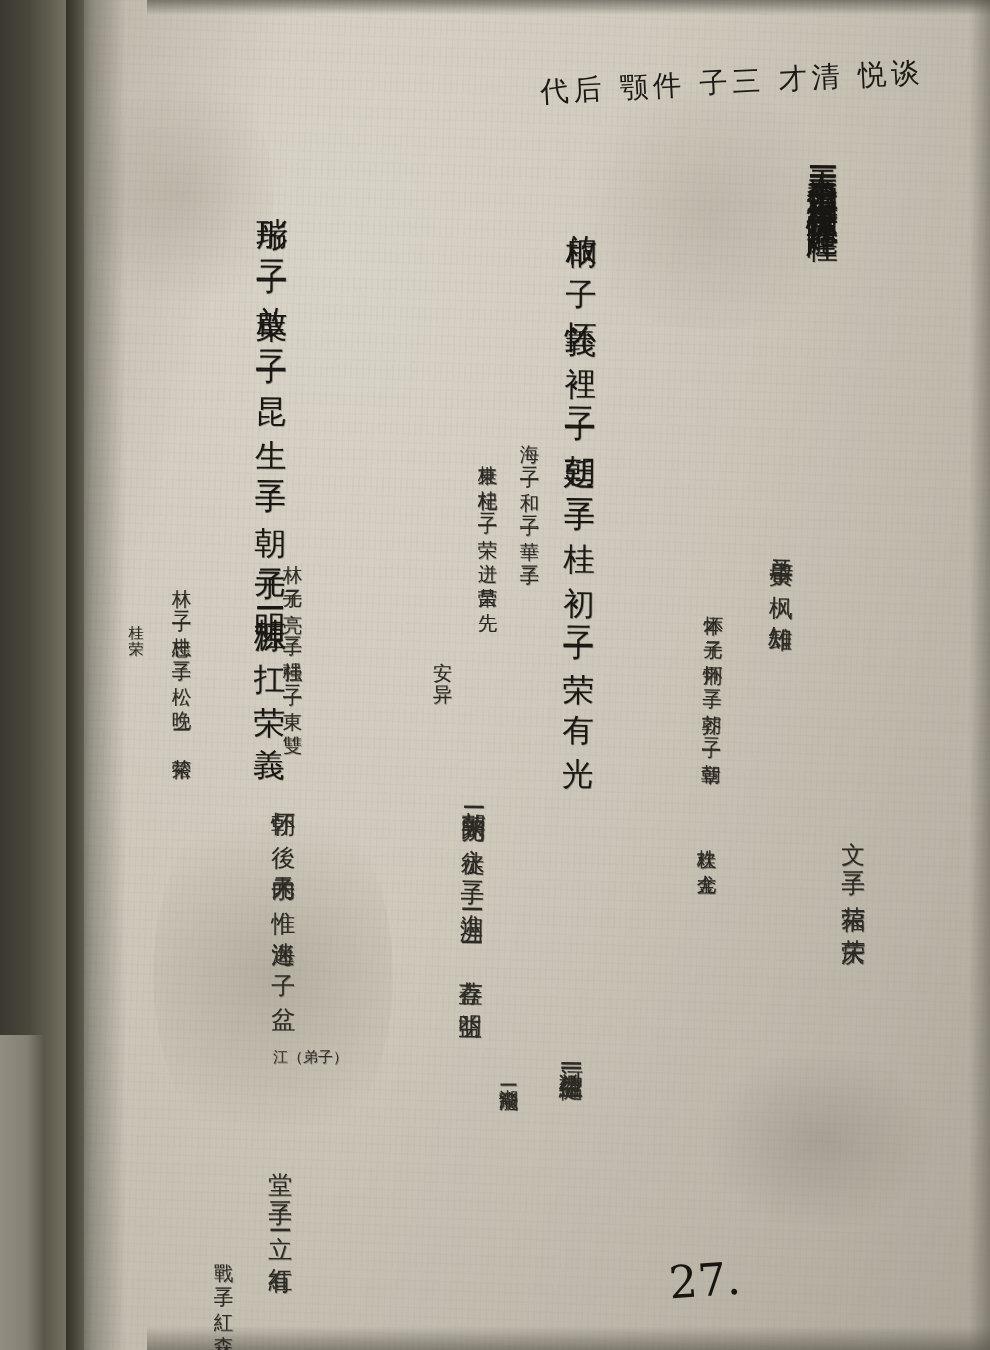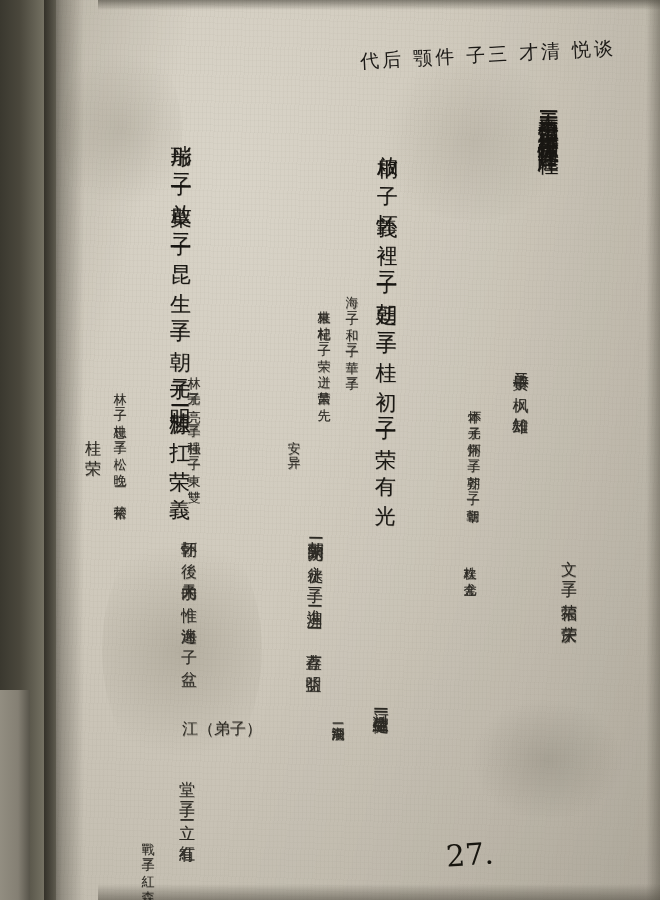--- a/index.html
+++ b/index.html
@@ -110,21 +110,21 @@
     font-family: "DejaVu Sans", sans-serif;
     white-space: pre;
   }
 
   .main1 { top: 96px;  left: 536px; font-size: 21px; transform: rotate(0.6deg); }
   .main2 { top: 140px; left: 374px; font-size: 21px; transform: rotate(0.4deg); }
   .main3 { top: 128px; left: 168px; font-size: 21px; transform: rotate(0.3deg); }
 
   .sub   { font-size: 16px; letter-spacing: 1px; }
   .small { font-size: 13px; letter-spacing: 0.5px; }
-  .tiny  { font-size: 16px; letter-spacing: 0px; color: #2e2b24; margin-top: 20px; }
+  .tiny  { font-size: 10px; letter-spacing: 0px; color: #2e2b24; }
 
   .pageno {
     position: absolute;
     right: 166px;
     bottom: 28px;
     font-size: 30px;
     color: #17150f;
     font-family: "DejaVu Serif", serif;
     transform: rotate(-4deg);
   }

